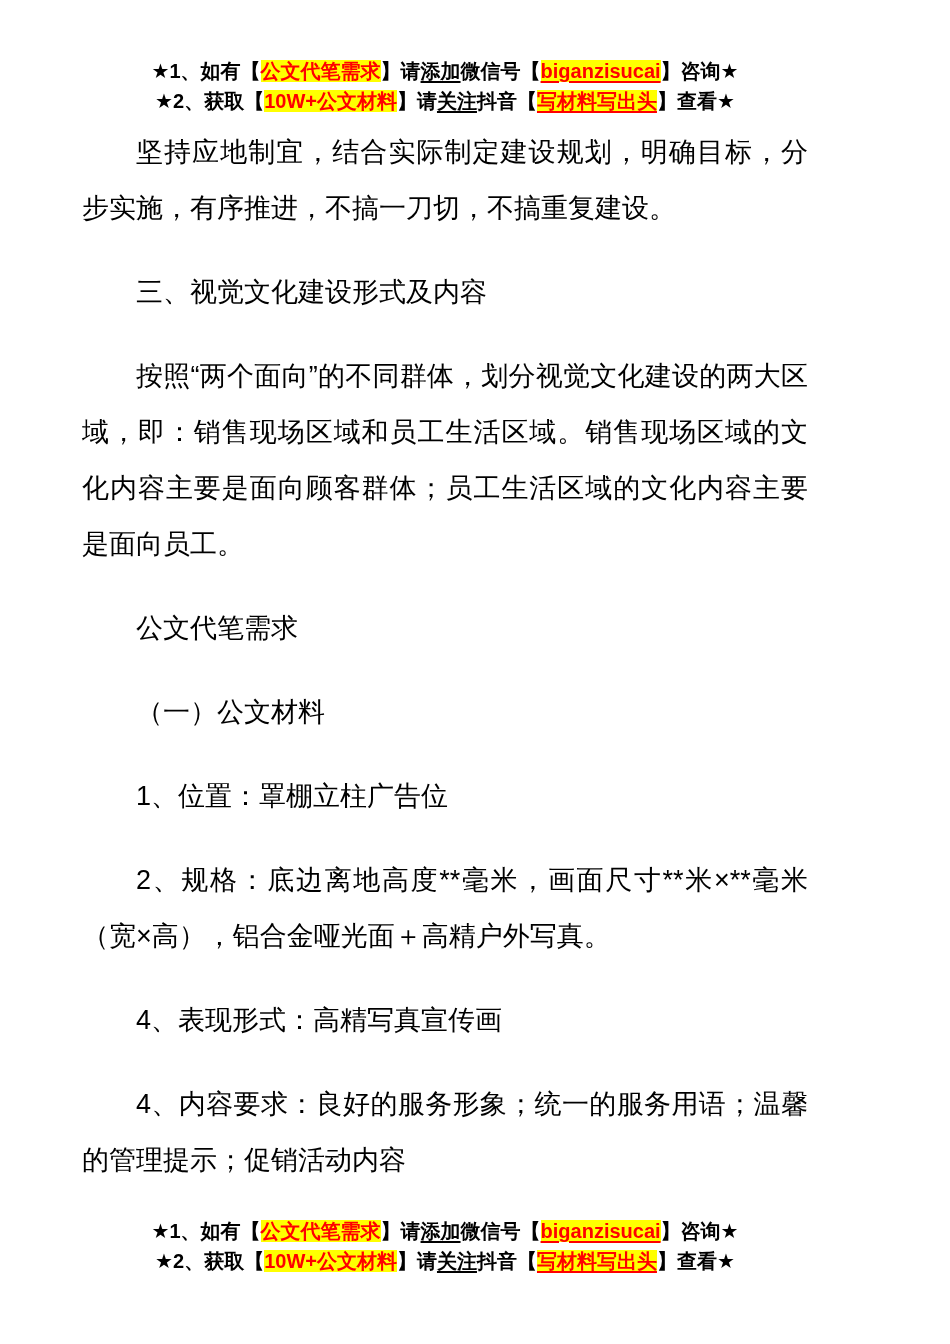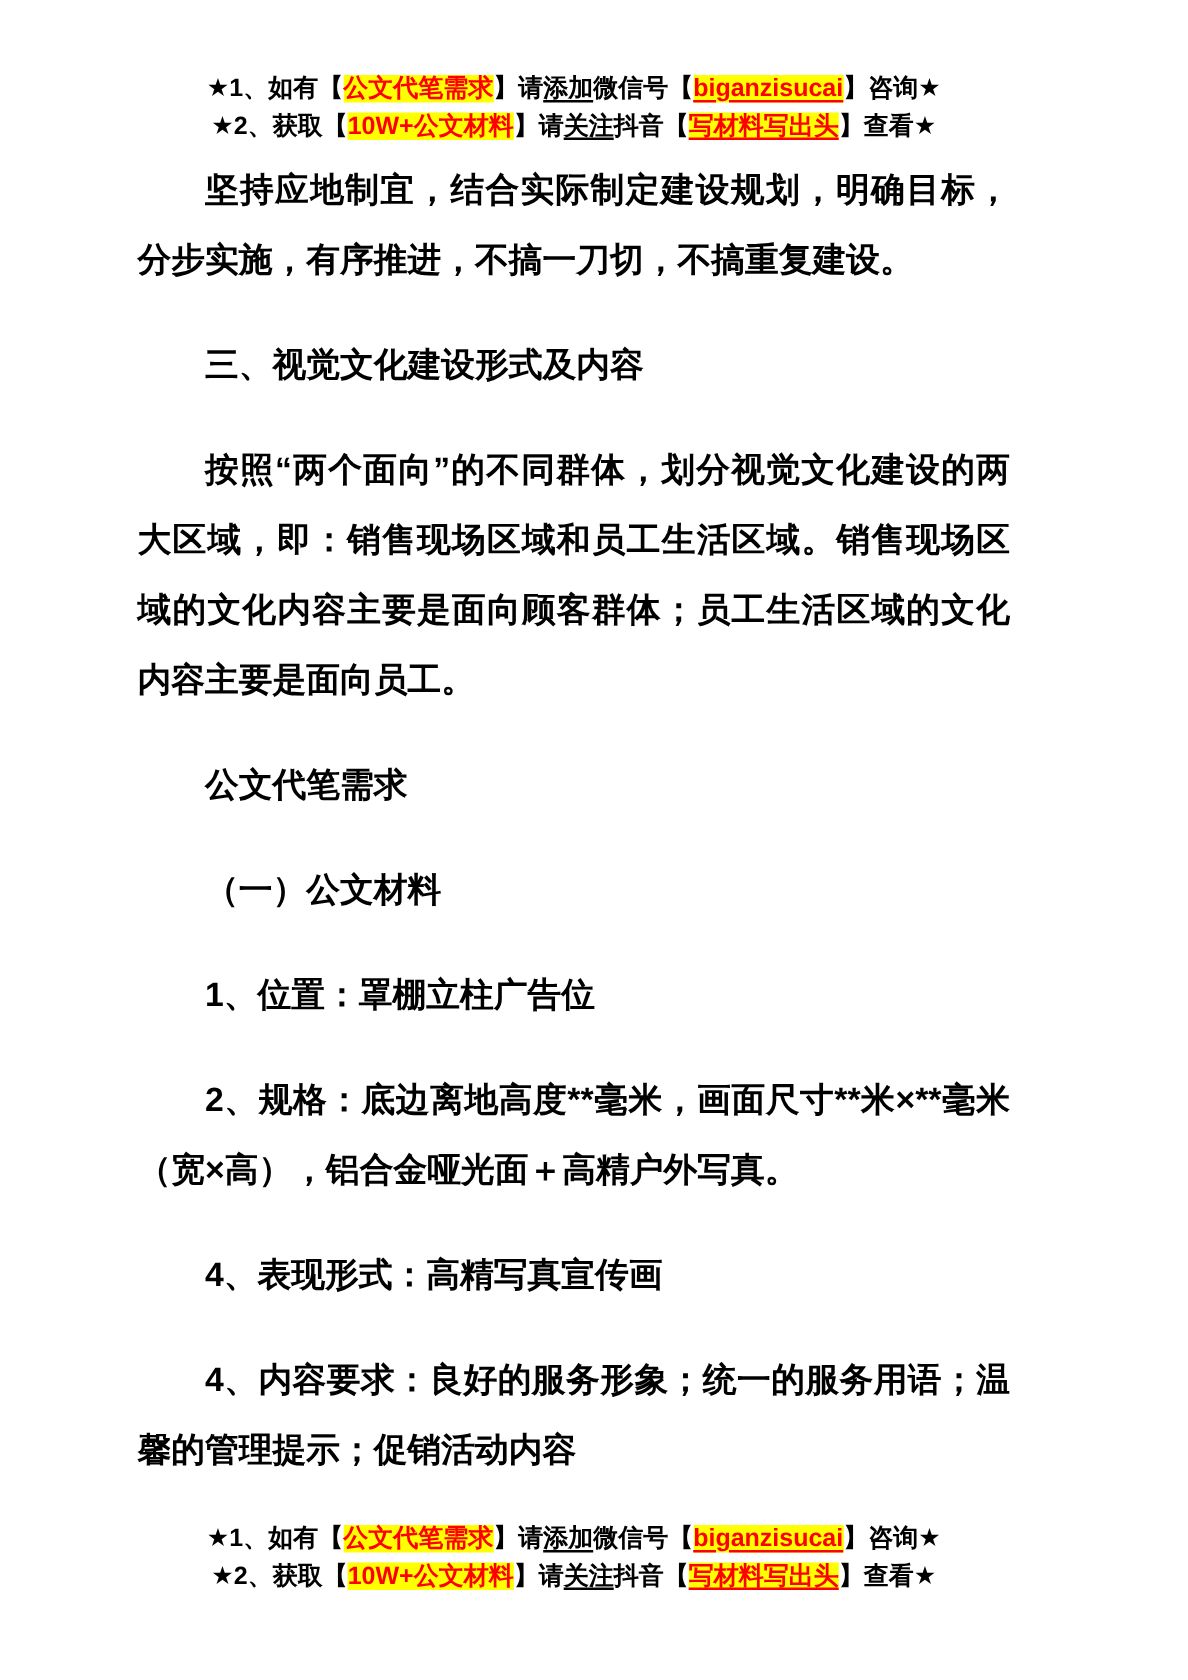--- a/index.html
+++ b/index.html
@@ -11,21 +11,21 @@
     width: 950px;
     height: 1344px;
     font-family: "Liberation Sans", "DejaVu Sans", sans-serif;
     color: #000000;
     overflow: hidden;
   }
   .page {
     box-sizing: border-box;
     width: 950px;
     height: 1344px;
-    padding: 56px 142px 68px 110px;
+    padding: 56px 142px 68px 82px;
     display: flex;
     flex-direction: column;
     background: #ffffff;
   }
   
   .notice {
     text-align: center;
     font-size: 20px;
     font-weight: 700;
     line-height: 30px;
@@ -42,24 +42,23 @@
   
   .content {
     margin-top: 8px;
     font-size: 27px;
     line-height: 56px;
     text-align: justify;
   }
   .content p {
     margin: 0 0 28px 0;
     text-indent: 2em;
-    font-weight: bold;
   }
   .content p.bold {
-    font-weight: 700;
+    font-weight: 400;
   }
   .footer-notice {
     margin-top: auto;
   }
 </style>
 </head>
 <body style="background: rgb(255, 255, 255); color: rgb(0, 0, 0);">
 
 <div class="page">
 

